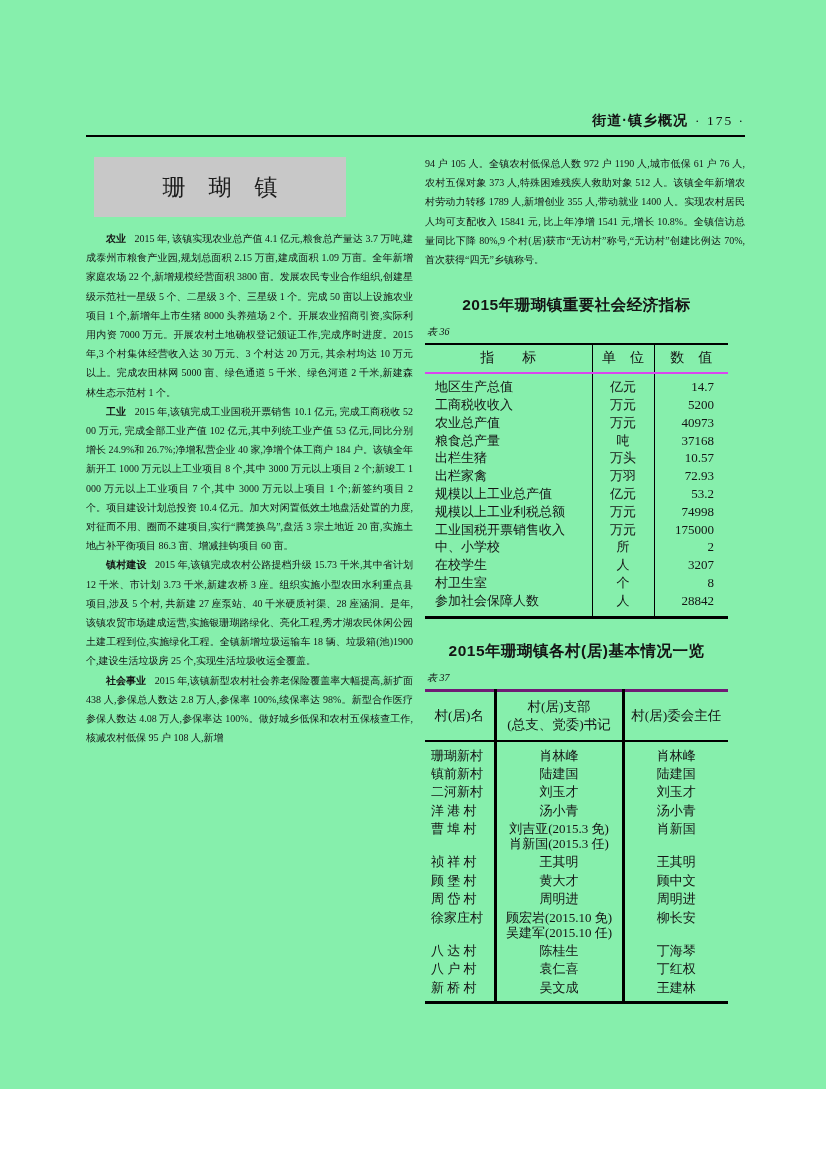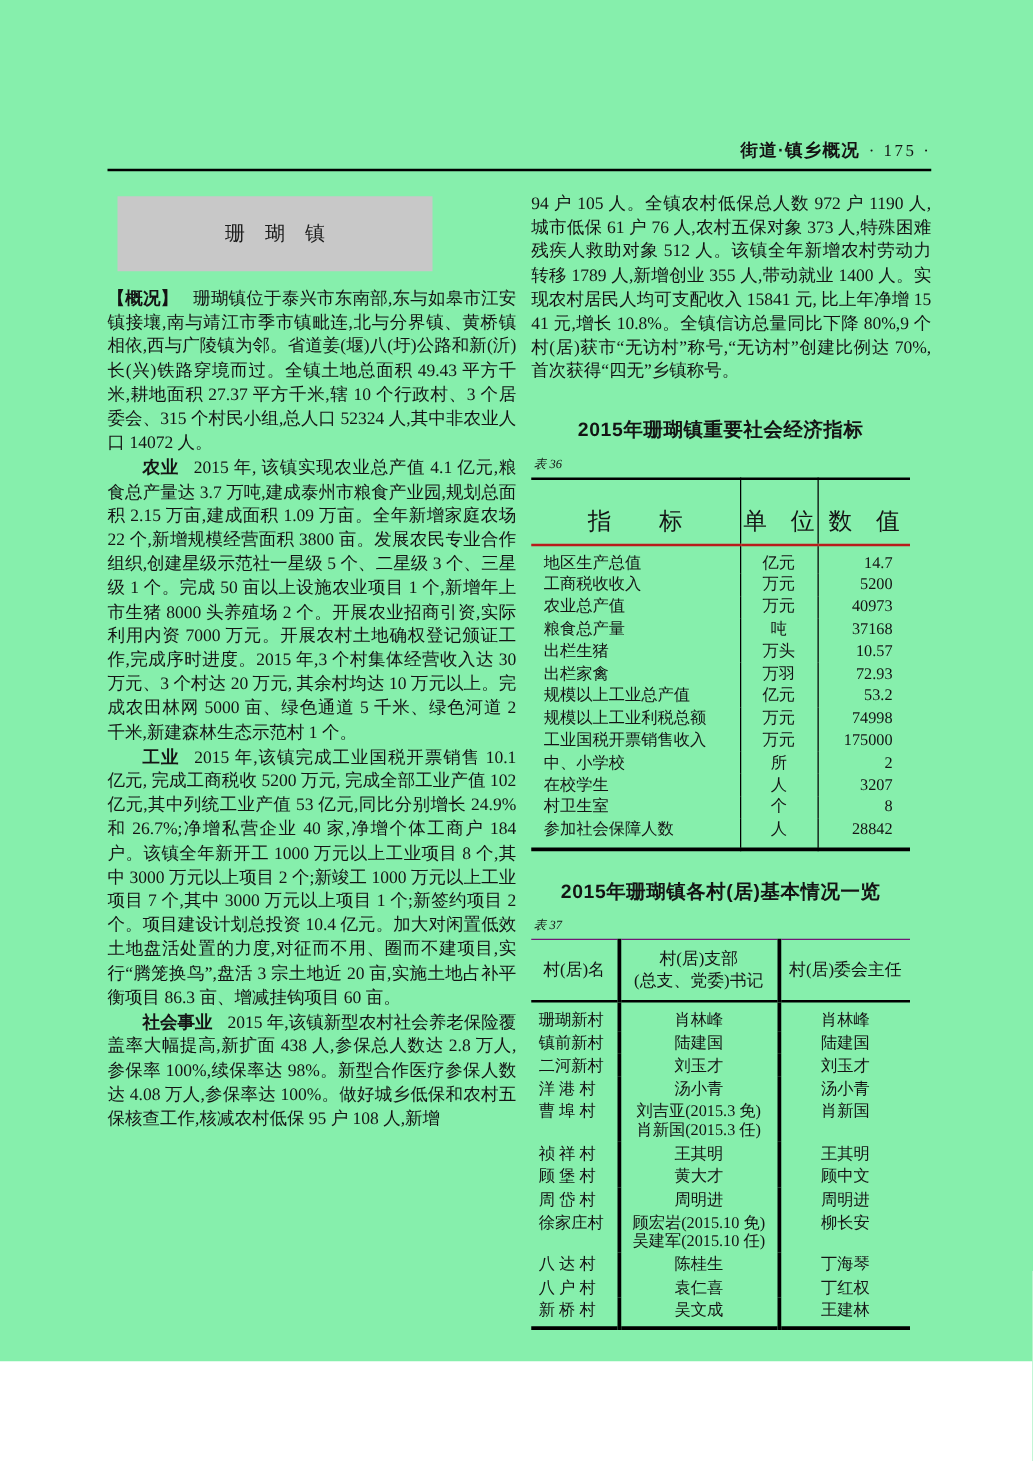--- a/index.html
+++ b/index.html
@@ -21,25 +21,25 @@
   .page-num { font-size:13.5px; letter-spacing:2px; }
   .header-rule { border-top:2.5px solid #000; height:0; }
 
   .columns { display:flex; gap:12px; margin-top:17px; }
   .col-left { width:327px; }
   .col-right { width:320px; }
 
   .town-title-box {
     width:252px; height:60px; margin:3px 0 12px 8px;
     background:#c8c8c8; display:flex; align-items:center; justify-content:center;
-    font-size:16px; color:#1c1c1c;
+    font-size:23px; color:#1c1c1c;
   }
 
   .para {
-    margin:0; font-size:14px; line-height:19.2px;
+    margin:0; font-size:10px; line-height:19.2px;
     text-align:justify; text-justify:inter-ideograph;
     text-indent:2em; word-break:break-all;
   }
   .para.first { text-indent:0; }
   .lead {
     font-family:"Liberation Sans","DejaVu Sans",sans-serif;
     font-weight:bold; margin-right:0.85em;
   }
   .cont { text-indent:0; }
 
@@ -51,34 +51,34 @@
     font-weight:bold; font-size:15.5px; letter-spacing:0.5px;
     margin-bottom:9px;
   }
   .tbl-label { font-size:10px; font-style:italic; margin-bottom:4px; padding-left:2px; }
 
   table { border-collapse:collapse; width:100%; font-size:13px; table-layout:fixed; }
 
   
   #t36 { border-top:2.5px solid #000; border-bottom:3px solid #000; }
   #t36 th {
-    font-weight:normal; font-size:19px; text-align:center;
-    border-bottom:2px solid #b91c1c; padding:20px 0 5px;
+    font-weight:normal; font-size:14px; text-align:center;
+    border-bottom:2px solid #d946ef; padding:4px 0 5px;
   }
   #t36 .h0 { width:167px; border-right:1.5px solid #000; }
   #t36 .h1 { width:62px;  border-right:1.5px solid #000; }
   #t36 td { padding:1.5px 0; line-height:14.8px; }
   #t36 td.c0 { border-right:1.5px solid #000; text-align:left; padding-left:10px; }
   #t36 td.c1 { border-right:1.5px solid #000; text-align:center; }
   #t36 td.c2 { text-align:right; padding-right:14px; }
   #t36 tbody tr:first-child td { padding-top:6px; }
   #t36 tbody tr:last-child td { padding-bottom:7px; }
 
   
-  #t37 { border-top:1px solid #701a75; border-bottom:3.5px solid #000; }
+  #t37 { border-top:3px solid #701a75; border-bottom:3.5px solid #000; }
   #t37 th {
     font-weight:normal; font-size:13.5px; text-align:center;
     border-bottom:2px solid #000; padding:6px 0;
     white-space:pre-line; line-height:18px;
   }
   #t37 .h0 { width:70px;  border-right:3.5px solid #000; }
   #t37 .h1 { width:128px; border-right:3.5px solid #000; }
   #t37 td {
     padding:1.7px 0; line-height:15px; text-align:center;
     white-space:pre-line; vertical-align:top;
@@ -100,26 +100,26 @@
     </div>
     <div class="header-rule"></div>
 
     <div class="columns">
 
       <div class="col-left">
         <div class="town-title-box">
           <span>珊　瑚　镇</span>
         </div>
 
-        <p class="para first"><b class="lead">【概况】</b><span>珊瑚镇位于泰兴市东南部,东与如皋市江安镇接壤,南与靖江市季市镇毗连,北与分界镇、黄桥镇相依,西与广陵镇为邻。省道姜(堰)八(圩)公路和新(沂)长(兴)铁路穿境而过。全镇土地总面积 49.43 平方千米,耕地面积 27.37 平方千米,辖 10 个行政村、3 个居委会、315 个村民小组,总人口 52324 人,其中非农业人口 14072 人。</span></p>
 
         <p class="para"><b class="lead">农业</b><span>2015 年, 该镇实现农业总产值 4.1 亿元,粮食总产量达 3.7 万吨,建成泰州市粮食产业园,规划总面积 2.15 万亩,建成面积 1.09 万亩。全年新增家庭农场 22 个,新增规模经营面积 3800 亩。发展农民专业合作组织,创建星级示范社一星级 5 个、二星级 3 个、三星级 1 个。完成 50 亩以上设施农业项目 1 个,新增年上市生猪 8000 头养殖场 2 个。开展农业招商引资,实际利用内资 7000 万元。开展农村土地确权登记颁证工作,完成序时进度。2015 年,3 个村集体经营收入达 30 万元、3 个村达 20 万元, 其余村均达 10 万元以上。完成农田林网 5000 亩、绿色通道 5 千米、绿色河道 2 千米,新建森林生态示范村 1 个。</span></p>
 
         <p class="para"><b class="lead">工业</b><span>2015 年,该镇完成工业国税开票销售 10.1 亿元, 完成工商税收 5200 万元, 完成全部工业产值 102 亿元,其中列统工业产值 53 亿元,同比分别增长 24.9%和 26.7%;净增私营企业 40 家,净增个体工商户 184 户。该镇全年新开工 1000 万元以上工业项目 8 个,其中 3000 万元以上项目 2 个;新竣工 1000 万元以上工业项目 7 个,其中 3000 万元以上项目 1 个;新签约项目 2 个。项目建设计划总投资 10.4 亿元。加大对闲置低效土地盘活处置的力度,对征而不用、圈而不建项目,实行“腾笼换鸟”,盘活 3 宗土地近 20 亩,实施土地占补平衡项目 86.3 亩、增减挂钩项目 60 亩。</span></p>
 
+        <p class="para"><b class="lead">镇村建设</b><span>2015 年,该镇完成农村公路提档升级 15.73 千米,其中省计划 12 千米、市计划 3.73 千米,新建农桥 3 座。组织实施小型农田水利重点县项目,涉及 5 个村, 共新建 27 座泵站、40 千米硬质衬渠、28 座涵洞。是年,该镇农贸市场建成运营,实施银珊瑚路绿化、亮化工程,秀才湖农民休闲公园土建工程到位,实施绿化工程。全镇新增垃圾运输车 18 辆、垃圾箱(池)1900 个,建设生活垃圾房 25 个,实现生活垃圾收运全覆盖。</span></p>
 
         <p class="para"><b class="lead">社会事业</b><span>2015 年,该镇新型农村社会养老保险覆盖率大幅提高,新扩面 438 人,参保总人数达 2.8 万人,参保率 100%,续保率达 98%。新型合作医疗参保人数达 4.08 万人,参保率达 100%。做好城乡低保和农村五保核查工作,核减农村低保 95 户 108 人,新增</span></p>
       </div>
 
       <div class="col-right">
         <p class="para cont">94 户 105 人。全镇农村低保总人数 972 户 1190 人,城市低保 61 户 76 人,农村五保对象 373 人,特殊困难残疾人救助对象 512 人。该镇全年新增农村劳动力转移 1789 人,新增创业 355 人,带动就业 1400 人。实现农村居民人均可支配收入 15841 元, 比上年净增 1541 元,增长 10.8%。全镇信访总量同比下降 80%,9 个村(居)获市“无访村”称号,“无访村”创建比例达 70%,首次获得“四无”乡镇称号。</p>
 
         <div class="tbl-block">
           <div class="tbl-title">2015年珊瑚镇重要社会经济指标</div>
           <div class="tbl-label">表 36</div>

